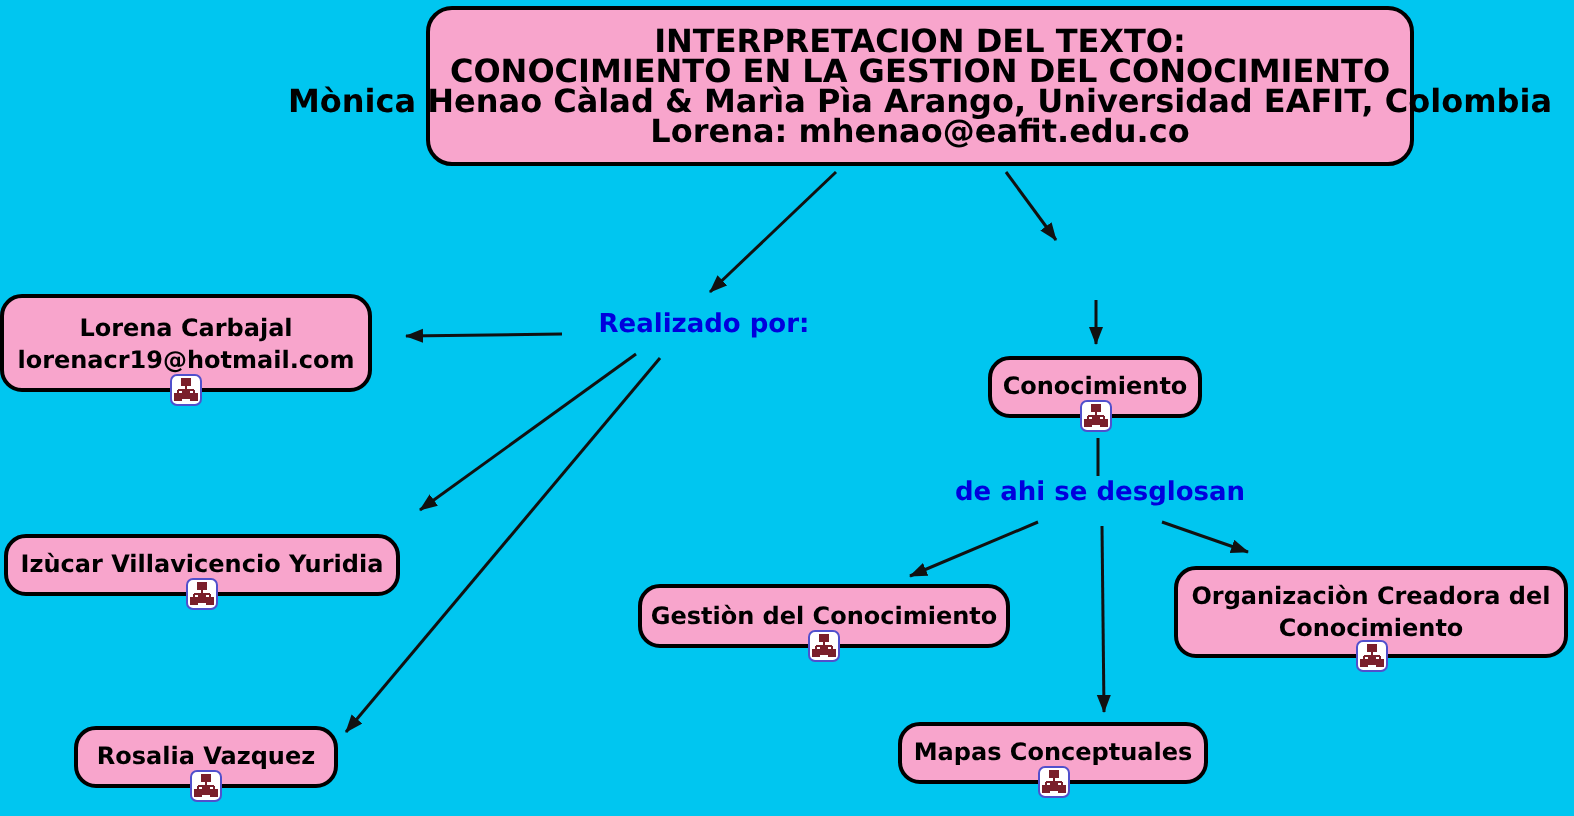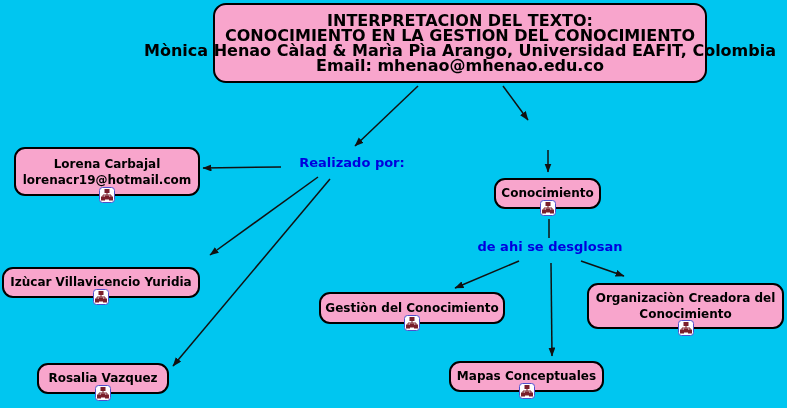--- a/index.html
+++ b/index.html
@@ -41,21 +41,21 @@
   }
   .link-label{
     position:absolute;
     color:#0000dd;
     font-weight:bold;
     font-size:13px;
     white-space:nowrap;
     transform:translateX(-50%);
   }
   
-  .n-lorena{left:14px;top:147px;width:186px;height:49px;text-align:right;}
+  .n-lorena{left:0;top:147px;width:186px;height:49px;text-align:right;}
   .n-izucar{left:2px;top:251px;width:198px;height:31px;margin-top:16px;}
   .n-rosalia{left:37px;top:363px;width:132px;height:31px;}
   .n-conocimiento{left:494px;top:178px;width:107px;height:31px;}
   .n-gestion{left:319px;top:292px;width:186px;height:32px;}
   .n-organizacion{left:587px;top:283px;width:197px;height:46px;}
   .n-mapas{left:449px;top:361px;width:155px;height:31px;}
   .l-realizado{left:340px;top:155px;margin-left:12px;}
   .l-habla{left:548px;top:131px;}
   .l-desglosan{left:550px;top:239px;}
 </style>
@@ -79,21 +79,21 @@
     <line x1="549" y1="219" x2="549" y2="238"></line>
     <line x1="519" y1="261" x2="455" y2="288" marker-end="url(#ah)"></line>
     <line x1="551" y1="263" x2="552" y2="356" marker-end="url(#ah)"></line>
     <line x1="581" y1="261" x2="624" y2="276" marker-end="url(#ah)"></line>
   </svg>
 
   <div class="node title-node">
     <div class="txt">INTERPRETACION DEL TEXTO:</div>
     <div class="txt">CONOCIMIENTO EN LA GESTION DEL CONOCIMIENTO</div>
     <div class="txt">Mònica Henao Càlad &amp; Marìa Pìa Arango, Universidad EAFIT, Colombia</div>
-    <div class="txt">Email: mhenao@mhenao.edu.co</div>
+    <div class="txt">Lorena: mhenao@eafit.edu.co</div>
   </div>
 
   <div class="link-label l-realizado">Realizado por:</div>
   <div class="link-label l-desglosan">de ahi se desglosan</div>
 
   <div class="node multiline n-lorena">
     <div class="txt">Lorena Carbajal</div>
     <div class="txt">lorenacr19@hotmail.com</div>
     <svg class="res-icon" viewBox="0 0 16 16">
       <rect x="0.5" y="0.5" width="15" height="15" rx="3" fill="#fff" stroke="#5050cc"></rect>

